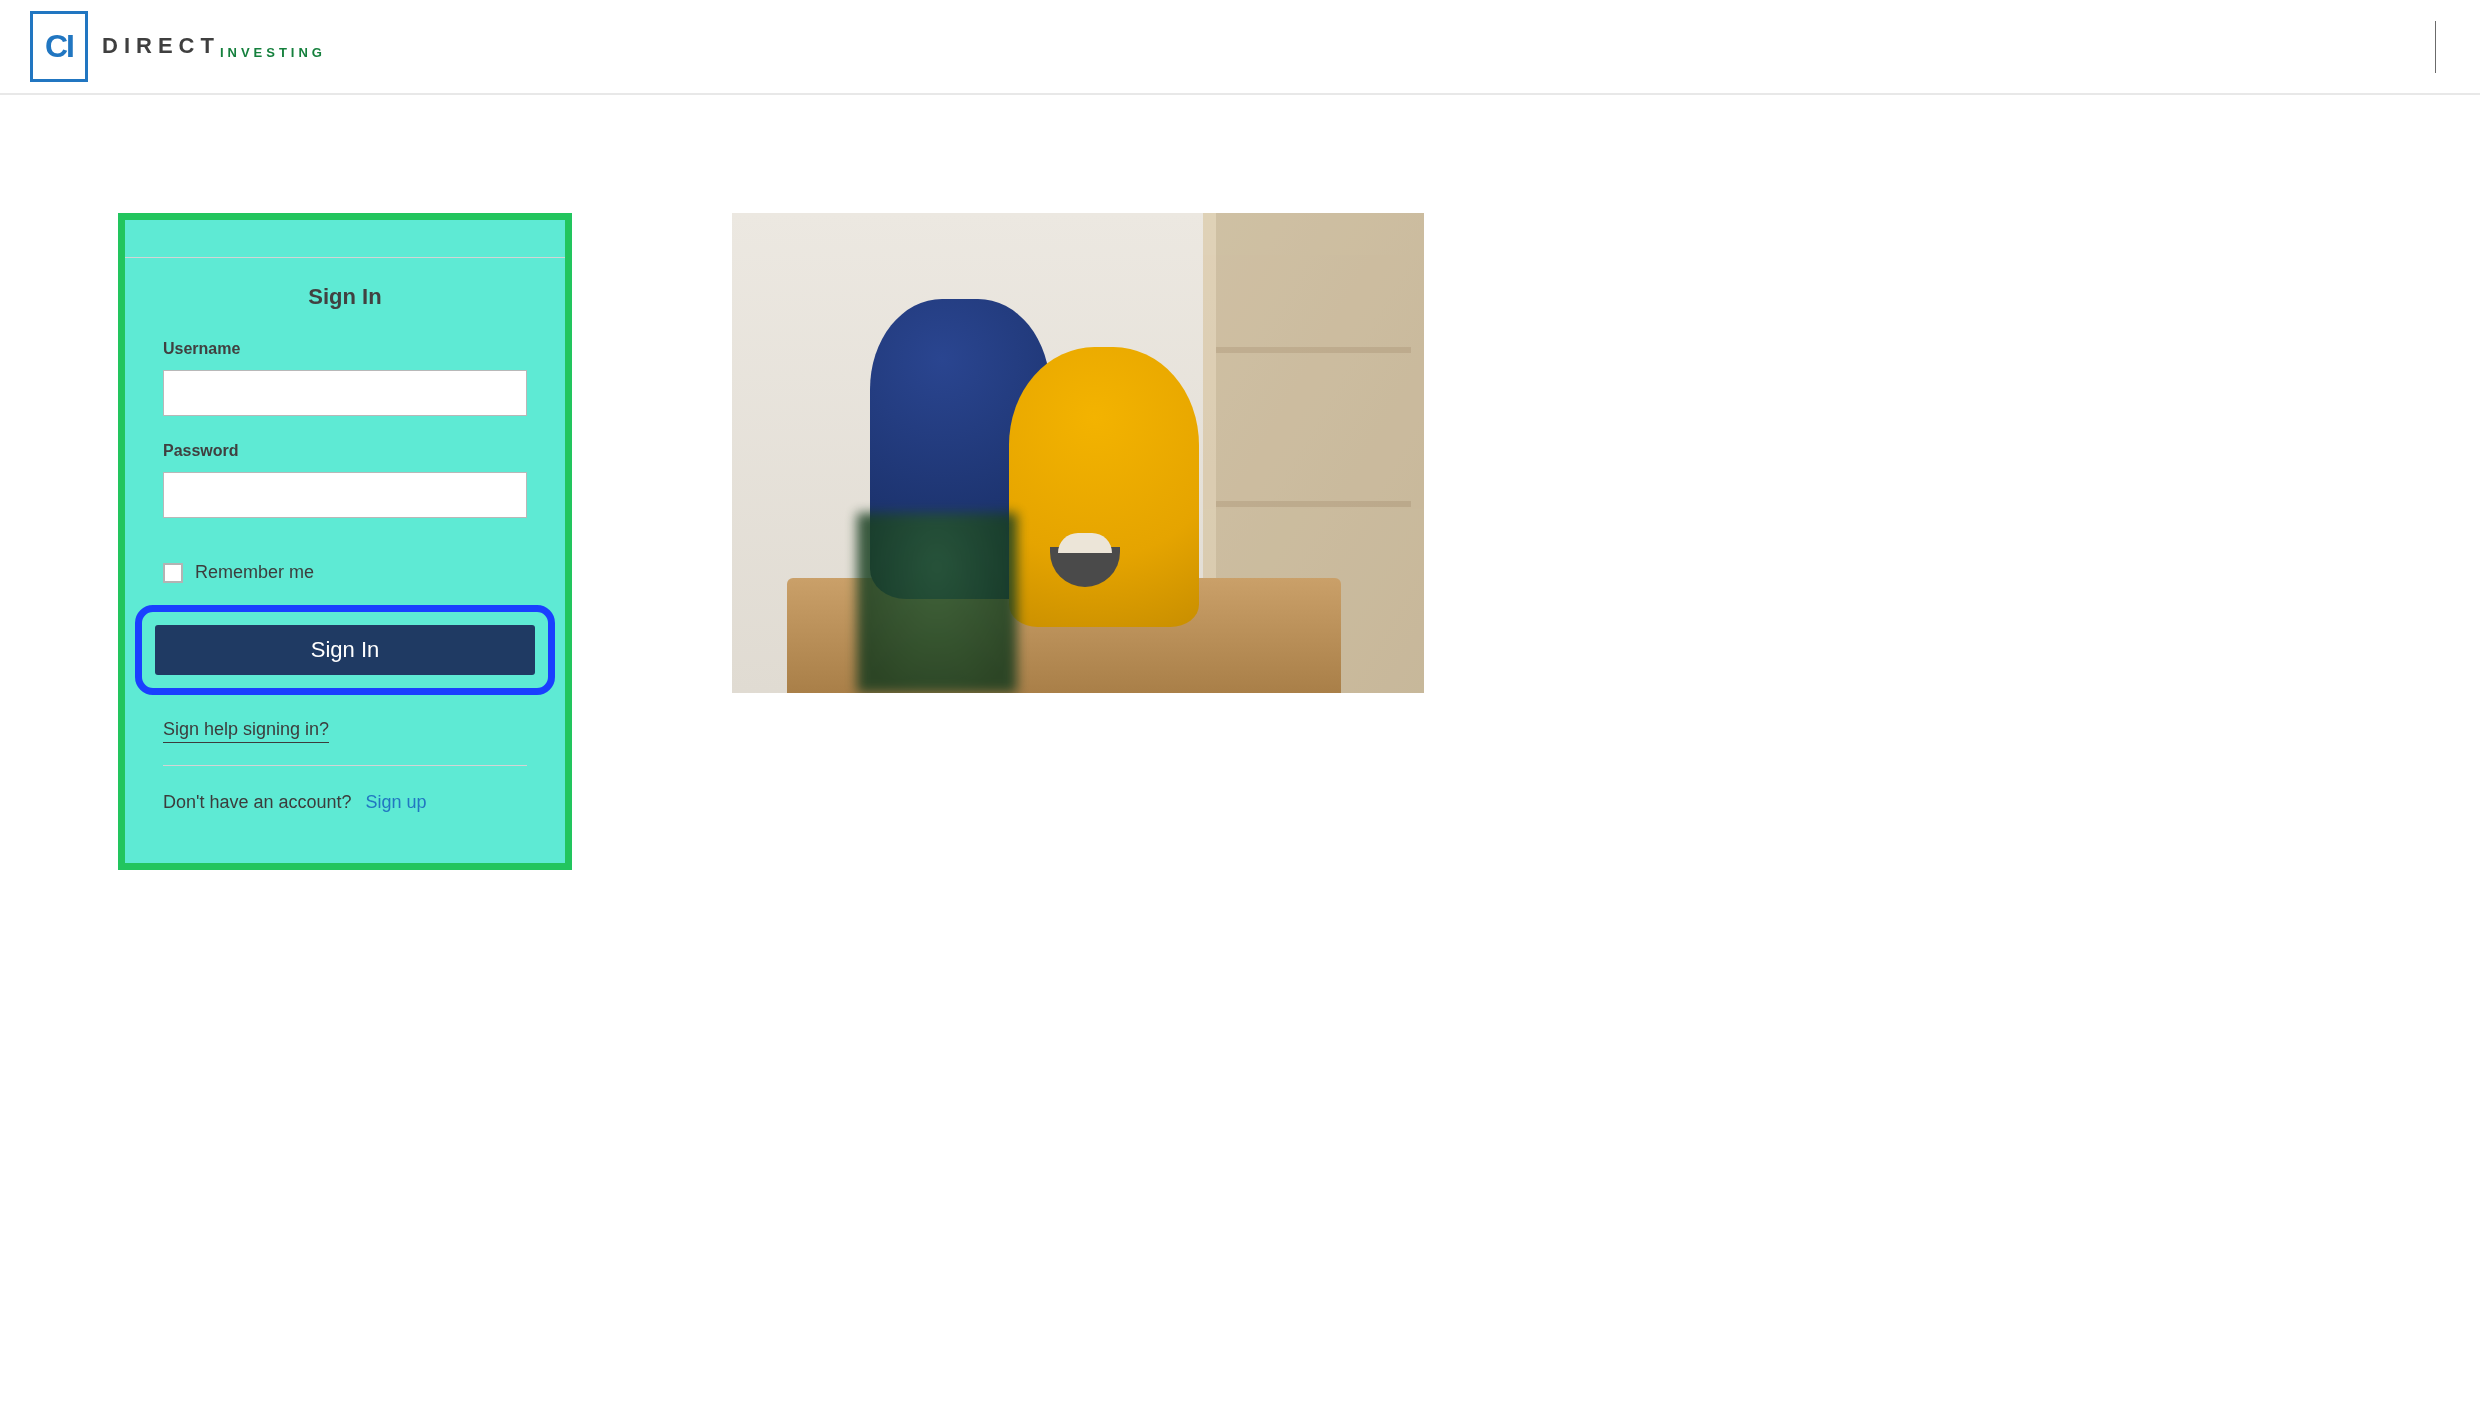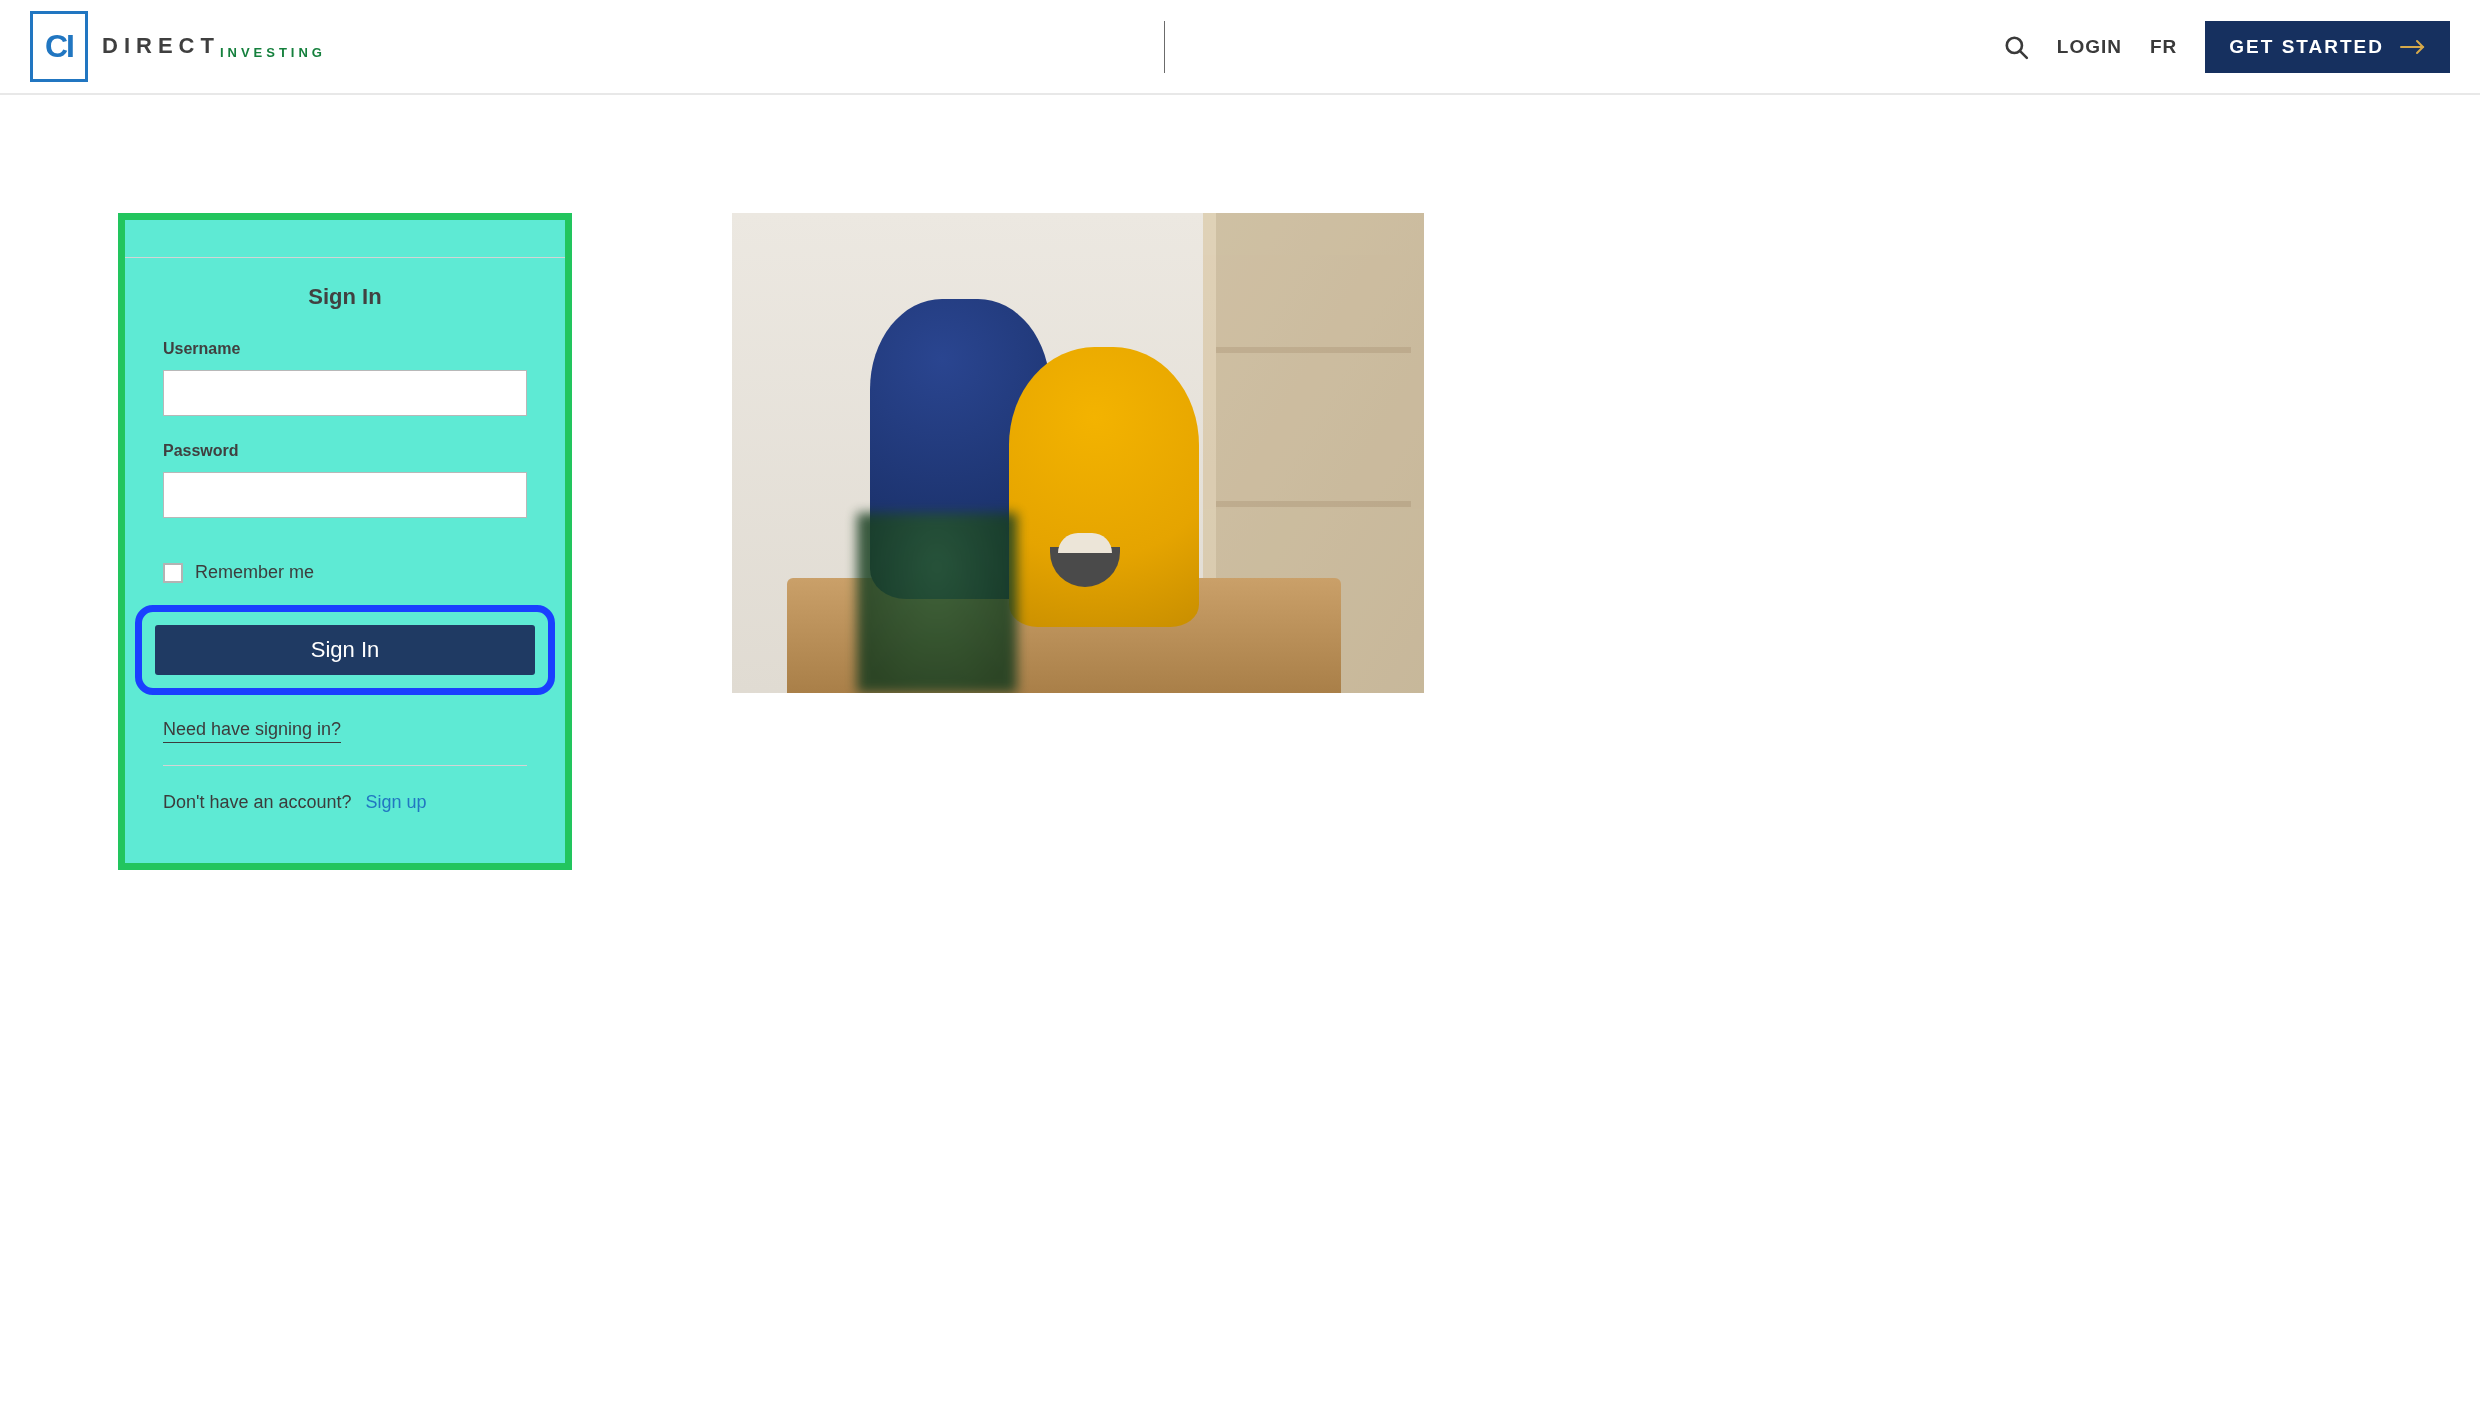--- a/index.html
+++ b/index.html
@@ -284,39 +284,20 @@
     </div>
     <div class="logo-text">
       <span class="l1">DIRECT</span>
       <span class="l2">INVESTING</span>
     </div>
   </div>
 
 
   <div class="divider-v"></div>
 
-  <div class="right">
-    <span class="search-icon">
-      <svg width="26" height="26" viewBox="0 0 24 24" fill="none" stroke="#3a3a3a" stroke-width="2.4" stroke-linecap="round">
-        <circle cx="10.5" cy="10.5" r="7"></circle>
-        <line x1="16" y1="16" x2="22" y2="22"></line>
-      </svg>
-    </span>
-    <span class="login-link">LOGIN</span>
-    <span class="fr-link">FR</span>
-    <button class="get-started">
-      <span>GET STARTED</span>
-      <span class="arrow-right">
-        <svg width="26" height="16" viewBox="0 0 26 16" fill="none" stroke="#d6a94a" stroke-width="2" stroke-linecap="round">
-          <line x1="1" y1="8" x2="23" y2="8"></line>
-          <polyline points="17,2 23,8 17,14"></polyline>
-        </svg>
-      </span>
-    </button>
-  </div>
 </header>
 
 <main class="main">
   <div class="signin-card">
     <div class="signin-tabbar"></div>
     <div class="signin-body">
       <h2 class="signin-title">Sign In</h2>
 
       <label class="form-label">Username</label>
       <input class="form-input" type="text" value="" style="">
@@ -326,21 +307,21 @@
 
       <div class="remember-wrap">
         <div class="checkbox" role="checkbox" aria-checked="false"></div>
         <span class="remember-label">Remember me</span>
       </div>
 
       <div class="signin-btn-wrap">
         <button class="signin-btn">Sign In</button>
       </div>
 
-      <a class="help-link">Need have signing in?</a>
+      <a class="help-link">Sign help signing in?</a>
 
       <hr class="hr-sep">
 
       <div class="signup-line">
         <span>Don't have an account?</span>
         <a class="signup-link">Sign up</a>
       </div>
     </div>
   </div>
 

